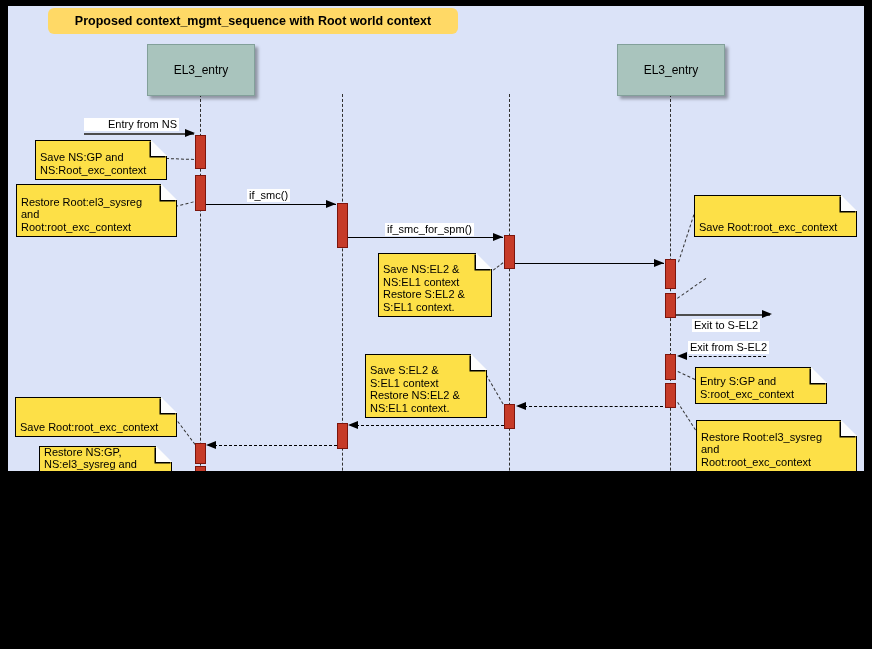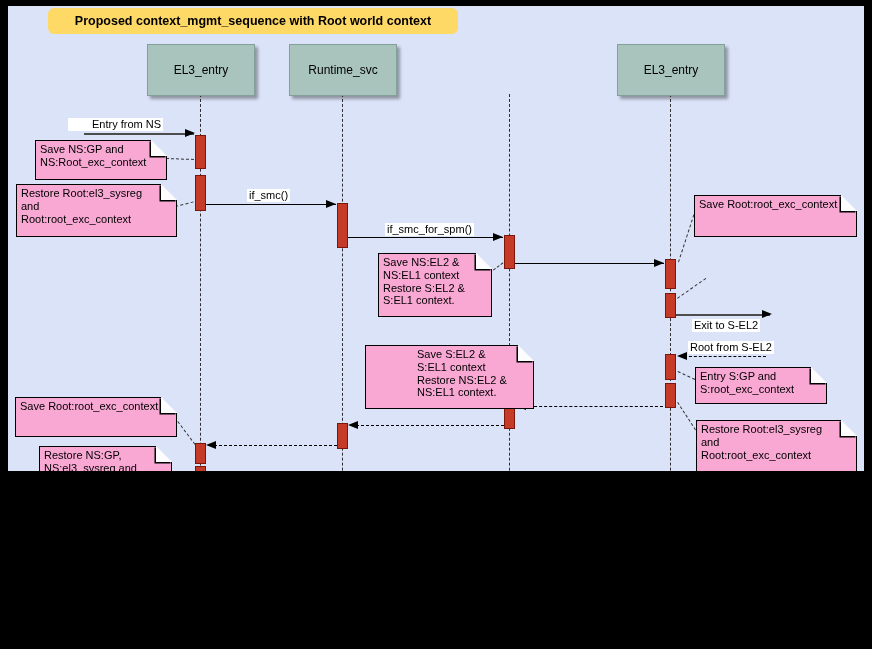--- a/index.html
+++ b/index.html
@@ -29,22 +29,22 @@
   .msgline{position:absolute; height:0; border-top:1.5px solid #000; z-index:5;}
   .msgline.gray{border-top:2px solid #4d4d4d;}
   .msgline.dashed{border-top:1.5px dashed #000;}
   .ah{position:absolute; width:0; height:0; border-top:4.5px solid transparent;
       border-bottom:4.5px solid transparent; z-index:6;}
   .ah.r{border-left:10px solid #000;}
   .ah.l{border-right:10px solid #000;}
   .lbl{position:absolute; font-size:11px; color:#000; background:#fff;
        padding:0 2px; white-space:nowrap; z-index:7; line-height:13px;}
 
-  .note{position:absolute; background:#f9a8d4; border:1px solid #000; z-index:12;
-        display:flex; align-items:flex-start;}
+  .note{position:absolute; background:#fde047; border:1px solid #000; z-index:12;
+        display:flex; align-items:flex-end;}
   .note-text{font-size:11px; line-height:12.8px; color:#000; white-space:pre-line;
              padding:2px 2px 2px 4px;}
   .fold{position:absolute; top:-1px; right:-1px; width:0; height:0; border-style:solid;
         border-width:0 16px 16px 0; border-color:#dbe3f8 #dbe3f8 #fdfdfd #fdfdfd;
         box-shadow:-1.5px 1.5px 0 #000;}
 
   .conn{position:absolute; height:0; border-top:1.3px dashed #333;
         transform-origin:0 0; z-index:4;}
 </style>
 </head>
@@ -54,23 +54,20 @@
 
   <div class="frame top"></div>
   <div class="frame bottom"></div>
   <div class="frame left"></div>
   <div class="frame right"></div>
 
   <div class="title">Proposed context_mgmt_sequence with Root world context</div>
 
   <div class="actor" style="left:147px;">
       <span>EL3_entry</span>
-    </div>
-  <div class="actor" style="left:289px;">
-      <span>Runtime_svc</span>
     </div>
   <div class="actor" style="left:617px;">
       <span>EL3_entry</span>
     </div>
 
   <div class="life" style="left:200px; height:531px;"></div>
   <div class="life" style="left:342px; height:541px;"></div>
   <div class="life" style="left:509px; height:541px;"></div>
   <div class="life" style="left:670px; height:526px;"></div>
   <div class="life-arrow" style="left:665px; top:620px;"></div>
@@ -83,40 +80,40 @@
   <div class="act" style="left:337px; top:423px; height:24px;"></div>
   <div class="act" style="left:504px; top:235px; height:32px;"></div>
   <div class="act" style="left:504px; top:404px; height:23px;"></div>
   <div class="act" style="left:665px; top:259px; height:28px;"></div>
   <div class="act" style="left:665px; top:293px; height:23px;"></div>
   <div class="act" style="left:665px; top:354px; height:24px;"></div>
   <div class="act" style="left:665px; top:383px; height:23px;"></div>
 
   <div class="msgline gray" style="left:84px; top:133px; width:110px;"></div>
   <div class="ah r" style="left:185px; top:129px;"></div>
-  <span class="lbl" style="left:68px; top:118px;padding-left:24px;">Entry from NS</span>
+  <span class="lbl" style="left:84px; top:118px;padding-left:24px;">Entry from NS</span>
 
   <div class="msgline" style="left:206px; top:204px; width:130px;"></div>
   <div class="ah r" style="left:326px; top:200px;"></div>
   <span class="lbl" style="left:247px; top:189px;">if_smc()</span>
 
   <div class="msgline" style="left:348px; top:237px; width:155px;"></div>
   <div class="ah r" style="left:493px; top:233px;"></div>
   <span class="lbl" style="left:385px; top:223px;">if_smc_for_spm()</span>
 
   <div class="msgline" style="left:515px; top:263px; width:149px;"></div>
   <div class="ah r" style="left:654px; top:259px;"></div>
 
   <div class="msgline gray" style="left:676px; top:314px; width:94px;"></div>
   <div class="ah r" style="left:762px; top:310px;"></div>
   <span class="lbl" style="left:692px; top:299px;margin-top:20px;">Exit to S-EL2</span>
 
   <div class="msgline dashed" style="left:684px; top:356px; width:82px;"></div>
   <div class="ah l" style="left:677px; top:352px;"></div>
-  <span class="lbl" style="left:688px; top:341px;">Root from S-EL2</span>
+  <span class="lbl" style="left:688px; top:341px;">Exit from S-EL2</span>
 
   <div class="msgline dashed" style="left:524px; top:406px; width:139px;"></div>
   <div class="ah l" style="left:516px; top:402px;"></div>
 
   <div class="msgline dashed" style="left:356px; top:425px; width:148px;"></div>
   <div class="ah l" style="left:348px; top:421px;"></div>
 
   <div class="msgline dashed" style="left:214px; top:445px; width:123px;"></div>
   <div class="ah l" style="left:206px; top:441px;"></div>
 
@@ -149,21 +146,21 @@
     <span class="fold"></span>
     <div class="note-text">Save NS:EL2 &amp;
 NS:EL1 context
 Restore S:EL2 &amp;
 S:EL1 context.</div>
   </div>
   <div class="note" style="left:694px; top:195px; width:161px; height:40px;">
     <span class="fold"></span>
     <div class="note-text">Save Root:root_exc_context</div>
   </div>
-  <div class="note" style="left:365px; top:345px; width:120px; height:62px;padding-left:47px;">
+  <div class="note" style="left:365px; top:354px; width:120px; height:62px;">
     <span class="fold"></span>
     <div class="note-text">Save S:EL2 &amp;
 S:EL1 context
 Restore NS:EL2 &amp;
 NS:EL1 context.</div>
   </div>
   <div class="note" style="left:695px; top:367px; width:130px; height:35px;">
     <span class="fold"></span>
     <div class="note-text">Entry S:GP and
 S:root_exc_context</div>

